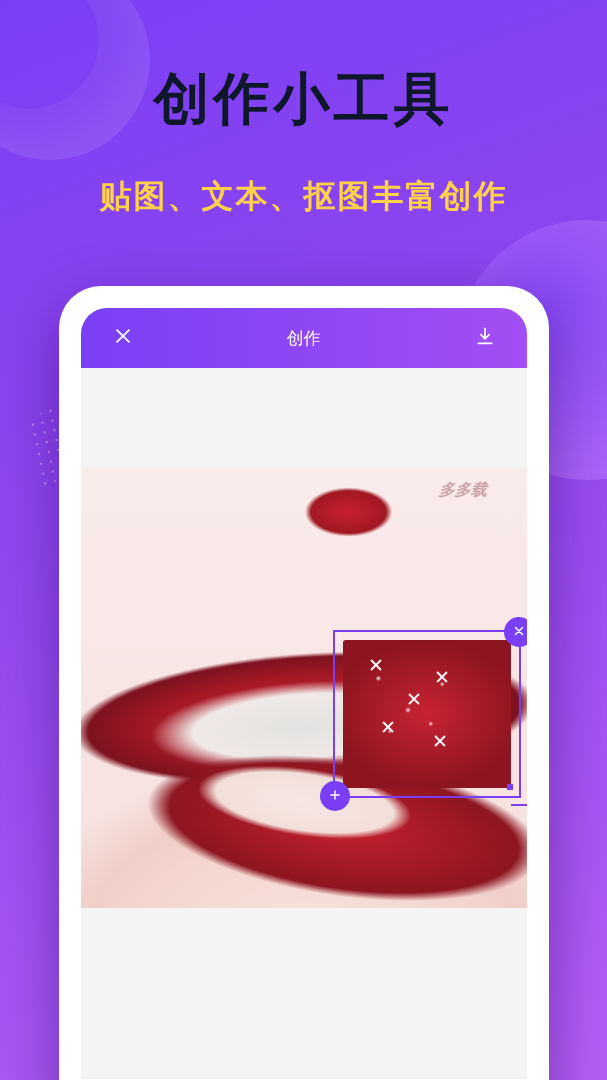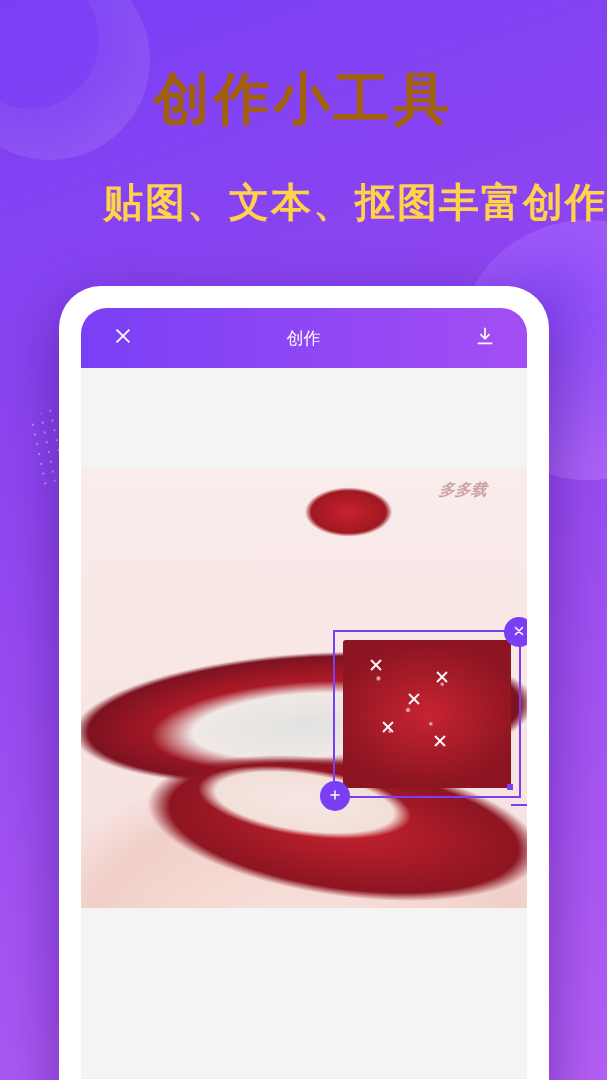--- a/index.html
+++ b/index.html
@@ -34,31 +34,31 @@
   transform: rotate(-12deg);
   background-image:
     radial-gradient(circle, #ffffff 1.4px, transparent 1.4px);
   background-size: 10px 10px;
   clip-path: polygon(0 30%, 100% 0, 100% 70%, 0 100%);
 }
 .headline {
   position: absolute;
   top: 62px; left: 0; right: 0;
   text-align: center;
-  color: #a16207;
+  color: #0f172a;
   font-size: 56px;
   font-weight: 700;
   letter-spacing: 4px;
 }
 .subhead {
   position: absolute;
   top: 175px; left: 0; right: 0;
-  text-align: right;
+  text-align: center;
   color: #ffd24a;
-  font-size: 40px;
+  font-size: 32px;
   font-weight: 600;
   letter-spacing: 2px;
 }
 
 .phone {
   position: absolute;
   top: 286px;
   left: 50%;
   transform: translateX(-50%);
   width: 490px;

